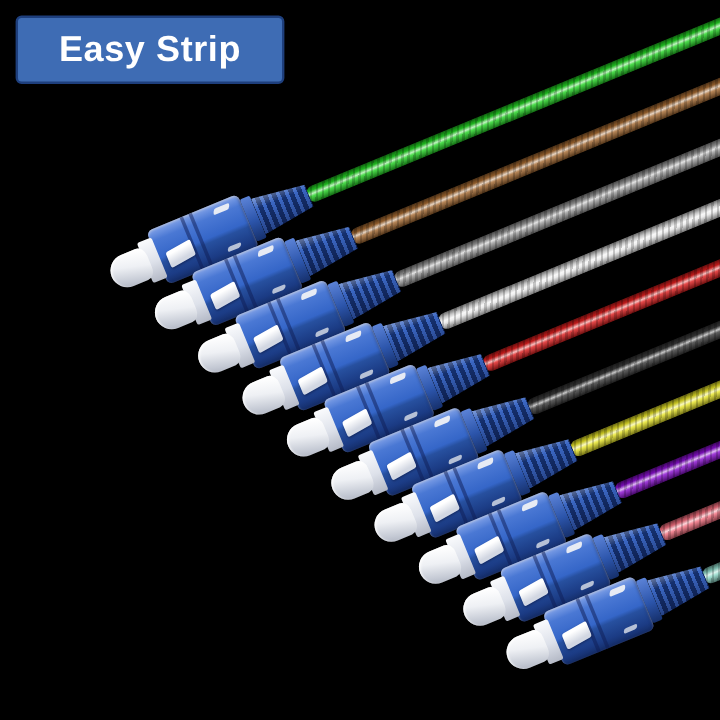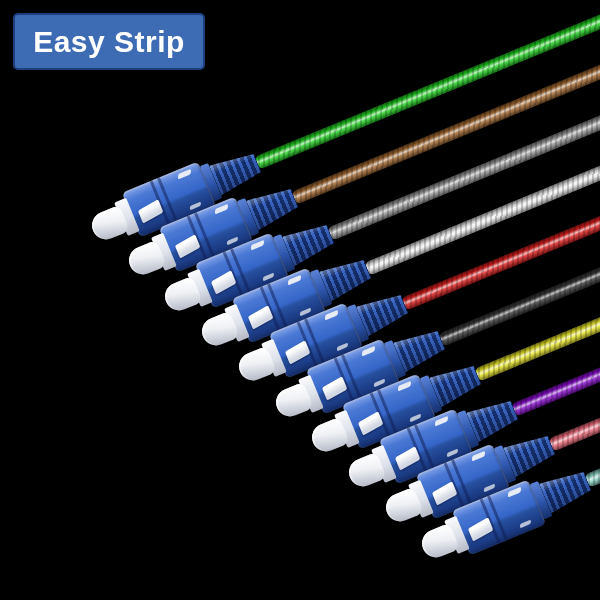--- a/index.html
+++ b/index.html
@@ -11,21 +11,21 @@
     height: 600px;
     background: #000;
     overflow: hidden;
     font-family: "Liberation Sans", sans-serif;
   }
 
   
   .badge {
     position: absolute;
     left: 13px; top: 13px;
-    width: 192px; height: 57px;
+    width: 224px; height: 57px;
     border-radius: 5px;
     display: flex; align-items: center; justify-content: center;
     border: 2px solid;
     z-index: 50;
   }
   .badge-label {
     font-size: 30px;
     font-weight: bold;
     letter-spacing: 0.5px;
   }

